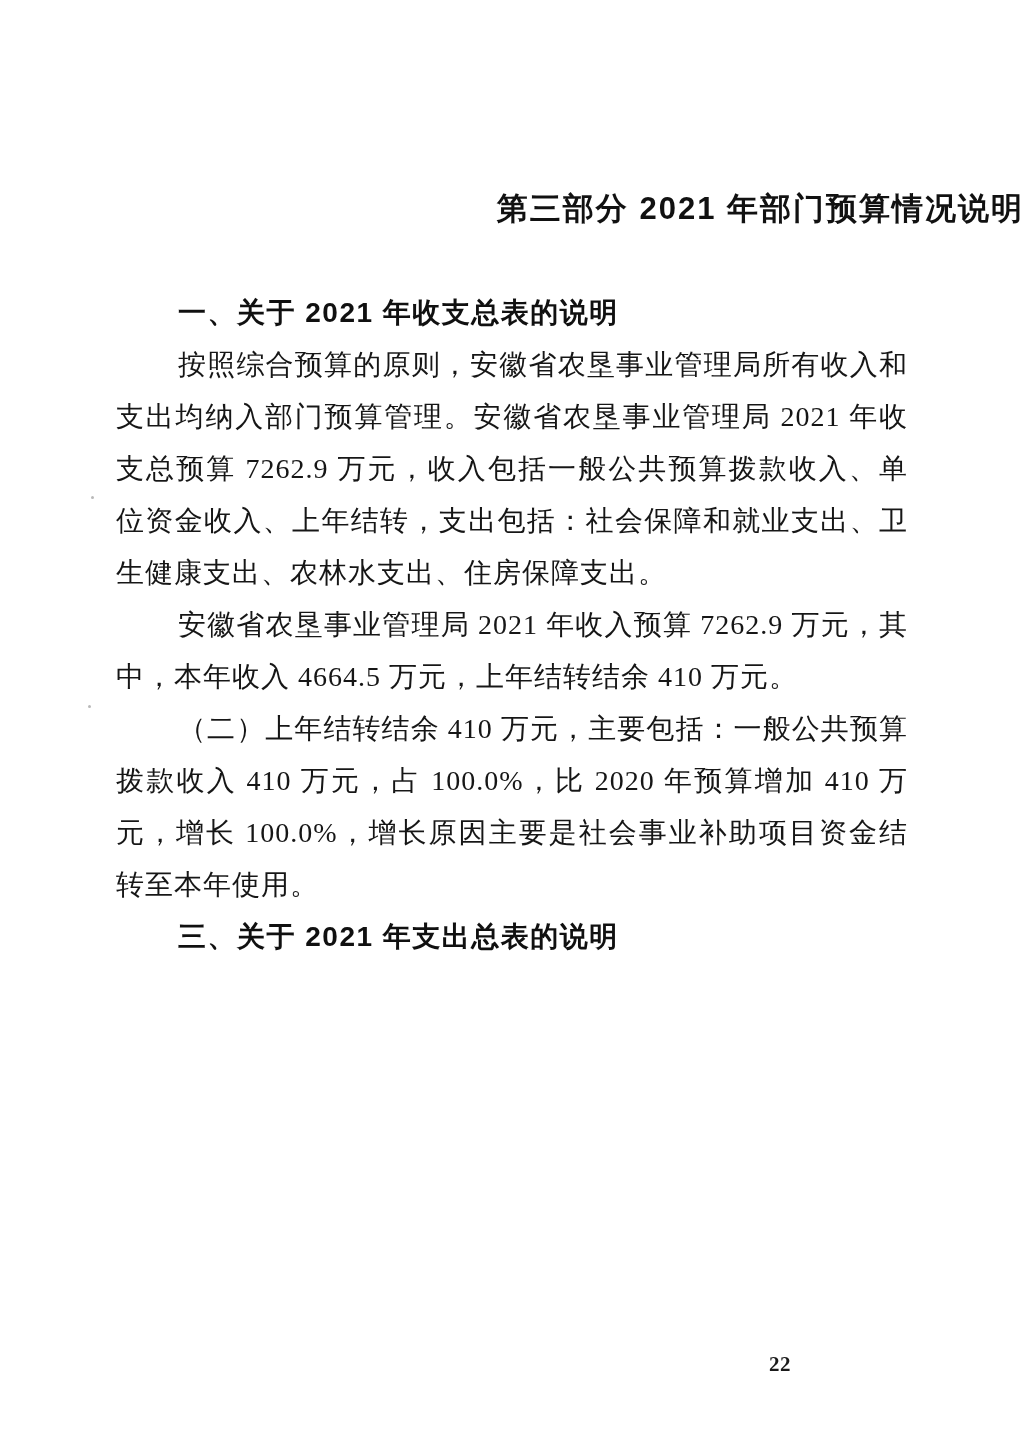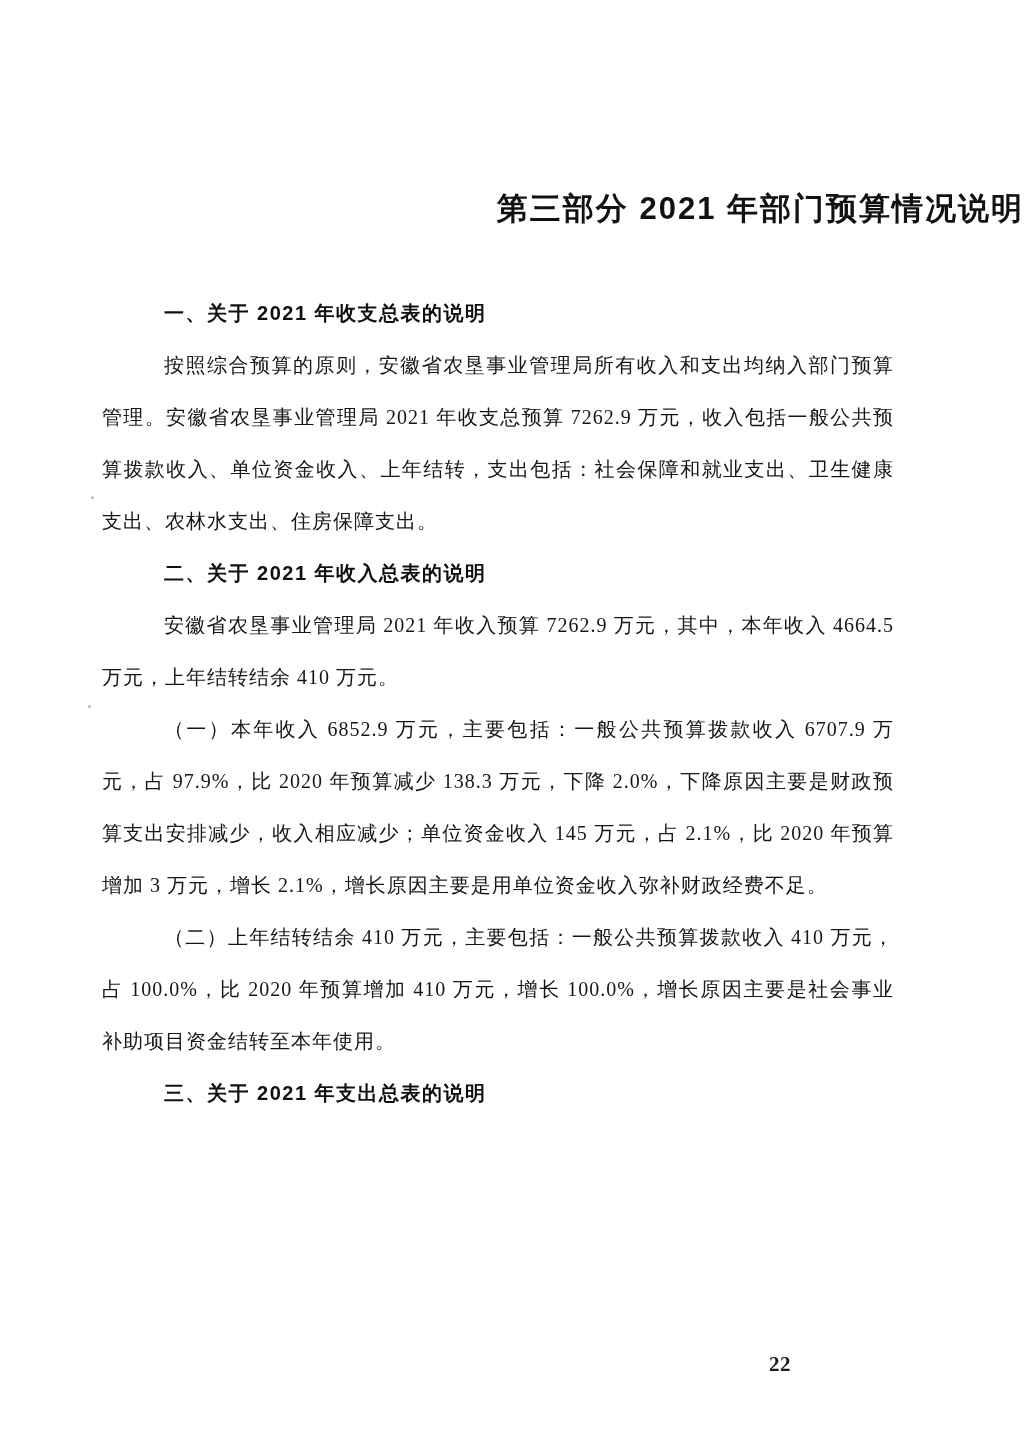--- a/index.html
+++ b/index.html
@@ -24,24 +24,24 @@
     text-align: right;
     font-family: "Liberation Sans", sans-serif;
     font-weight: 700;
     font-size: 31px;
     letter-spacing: 2px;
     color: #111111;
   }
   .content {
     position: absolute;
     top: 287px;
-    left: 102px;
+    left: 116px;
     width: 792px;
     font-family: "Liberation Serif", serif;
-    font-size: 20px;
+    font-size: 28px;
     line-height: 52px;
     text-align: justify;
     letter-spacing: 1px;
   }
   .content p {
     margin: 0;
     text-indent: 62px;
   }
   .content p.heading {
     font-family: "Liberation Sans", sans-serif;
@@ -71,23 +71,21 @@
 </head>
 <body>
 
 <div class="page">
 
   <h1 class="title">第三部分 2021 年部门预算情况说明</h1>
 
   <div class="content">
     <p class="heading">一、关于 2021 年收支总表的说明</p>
     <p class="para">按照综合预算的原则，安徽省农垦事业管理局所有收入和支出均纳入部门预算管理。安徽省农垦事业管理局 2021 年收支总预算 7262.9 万元，收入包括一般公共预算拨款收入、单位资金收入、上年结转，支出包括：社会保障和就业支出、卫生健康支出、农林水支出、住房保障支出。</p>
-    <p class="heading">二、关于 2021 年收入总表的说明</p>
     <p class="para">安徽省农垦事业管理局 2021 年收入预算 7262.9 万元，其中，本年收入 4664.5 万元，上年结转结余 410 万元。</p>
-    <p class="para">（一）本年收入 6852.9 万元，主要包括：一般公共预算拨款收入 6707.9 万元，占 97.9%，比 2020 年预算减少 138.3 万元，下降 2.0%，下降原因主要是财政预算支出安排减少，收入相应减少；单位资金收入 145 万元，占 2.1%，比 2020 年预算增加 3 万元，增长 2.1%，增长原因主要是用单位资金收入弥补财政经费不足。</p>
     <p class="para">（二）上年结转结余 410 万元，主要包括：一般公共预算拨款收入 410 万元，占 100.0%，比 2020 年预算增加 410 万元，增长 100.0%，增长原因主要是社会事业补助项目资金结转至本年使用。</p>
     <p class="heading">三、关于 2021 年支出总表的说明</p>
   </div>
 
   <div class="page-number">22</div>
 
   <div class="speck speck-1"></div>
   <div class="speck speck-2"></div>
 
 </div>

